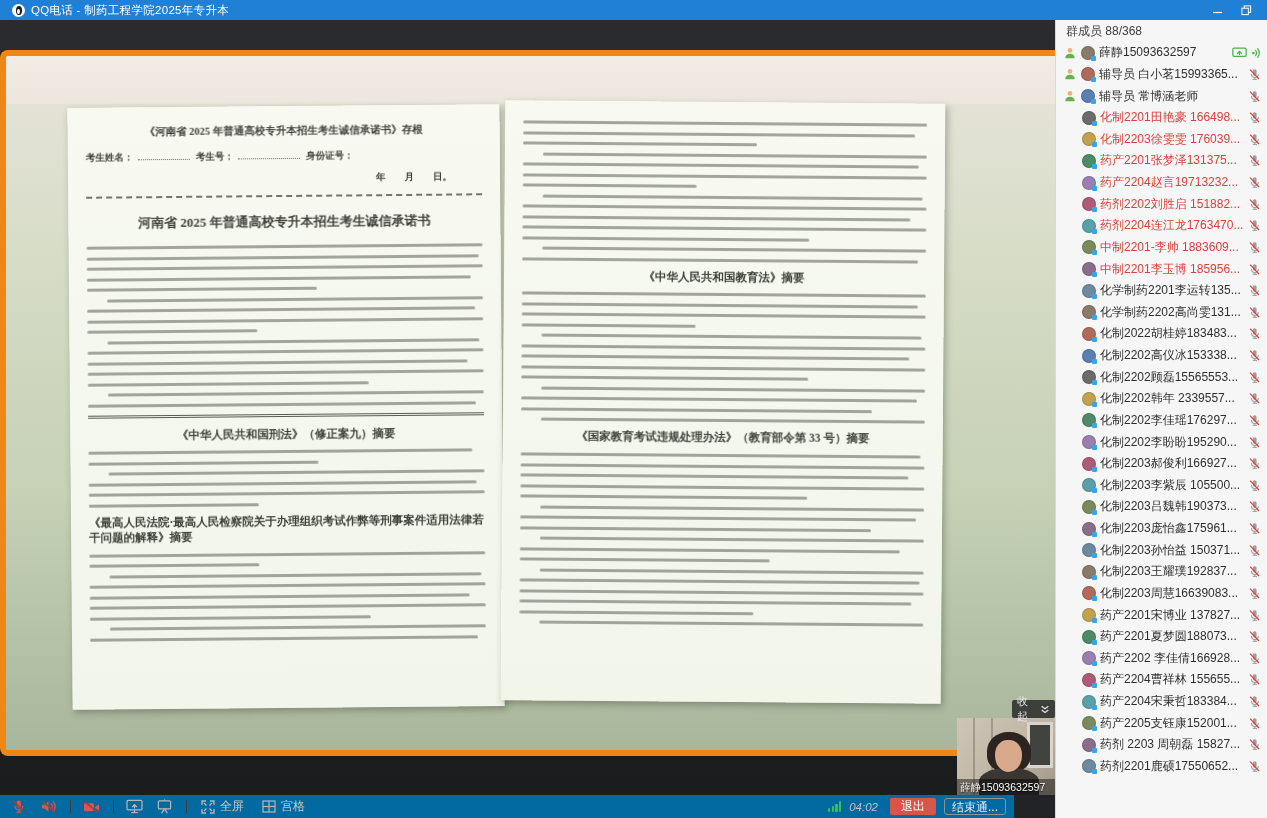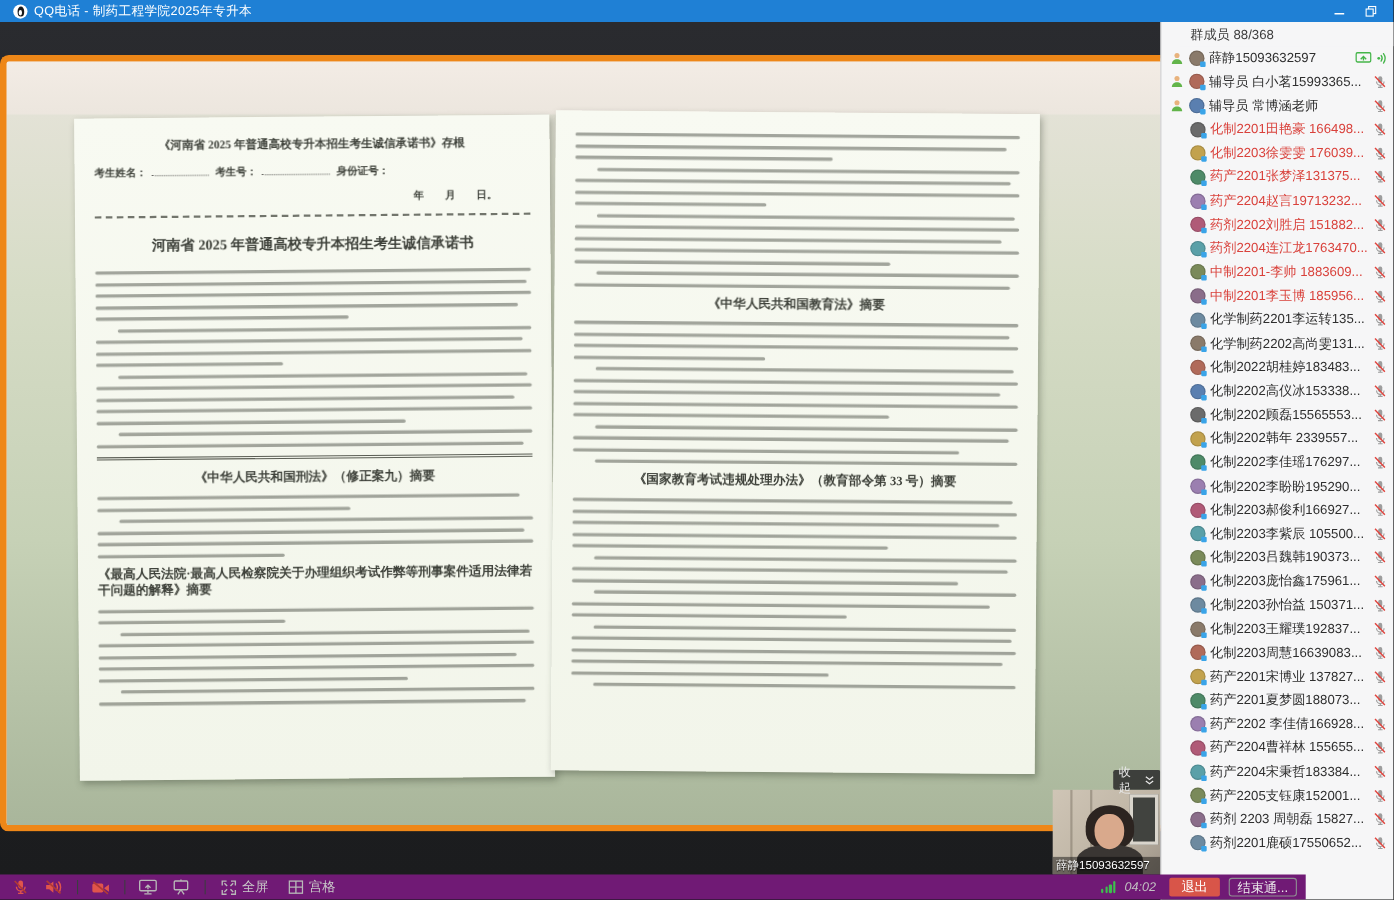--- a/index.html
+++ b/index.html
@@ -72,37 +72,37 @@
   .person-body { position:absolute; left:22px; top:50px; width:60px; height:30px;
                  background:#3a3633; border-radius:45% 45% 0 0; }
   .sv-label { position:absolute; left:0; bottom:0; width:100%; height:16px;
               background:rgba(0,0,0,.45); color:#fff; font-size:10.5px; line-height:16px;
               padding-left:3px; white-space:nowrap; text-shadow:0 1px 1px #000; }
 
   
   .member-panel { position:absolute; left:1055px; top:20px; width:212px; height:798px;
                   background:#f6f6f7; border-left:1px solid #d9d9db; z-index:20; }
   .panel-header { height:22px; line-height:22px; padding-left:10px; font-size:12px;
-                  color:#3c3c3c; background:#f6f6f7;margin-left:16px; }
+                  color:#3c3c3c; background:#f6f6f7; }
   .member-list { position:absolute; left:0; top:22px; right:0; bottom:0; overflow:hidden; }
   .m-row { display:flex; align-items:center; height:21.63px; padding:0 6px 0 8px; cursor:pointer; }
   .m-indent { padding-left:26px; }
   .role-ic { width:14px; height:14px; margin-right:3px; flex:0 0 auto; display:flex; align-items:center; }
   .avatar { width:14px; height:14px; border-radius:50%; margin-right:4px; flex:0 0 auto;
             box-shadow:inset 0 0 0 1px rgba(0,0,0,.15); position:relative; }
   .avatar::after { content:""; position:absolute; right:-1px; bottom:-1px; width:5px; height:5px;
                    background:#3aa4e8; border-radius:1px; }
   .m-name { font-size:12px; white-space:nowrap; overflow:hidden; flex:1 1 auto; }
   .m-red  { color:#d9413b; }
   .m-dark { color:#2e2e2e; }
   .m-right { flex:0 0 auto; margin-left:4px; display:flex; align-items:center; gap:4px; }
 
   
-  .toolbar { position:absolute; left:0; top:795px; width:1187px; height:23px;
-             background:#701a75; display:flex; align-items:center; padding:0 8px; z-index:25; }
+  .toolbar { position:absolute; left:0; top:795px; width:1014px; height:23px;
+             background:#0369a1; display:flex; align-items:center; padding:0 8px; z-index:25; }
   .tb-ic { width:20px; height:18px; display:flex; align-items:center; justify-content:center;
            margin-right:10px; cursor:pointer; }
   .tb-div { width:1px; height:13px; background:#3c3d40; margin:0 10px 0 2px; }
   .tb-lbl { color:#c9c9c9; font-size:12px; margin:0 14px 0 4px; cursor:pointer;
             display:flex; align-items:center; gap:5px; }
   .tb-right { margin-left:auto; display:flex; align-items:center; gap:8px; }
   .sig { display:flex; align-items:flex-end; gap:1.5px; height:11px; }
   .sig i { display:block; width:2.2px; background:#3dbf4e; border-radius:1px; }
   .s1{height:4px;} .s2{height:6px;} .s3{height:8px;} .s4{height:11px;}
   .tb-time { color:#c2c2c2; font-size:11.5px; margin-right:4px;font-style:italic; }

